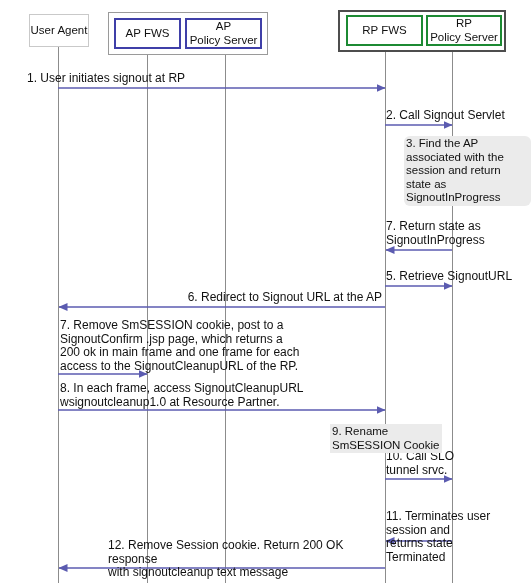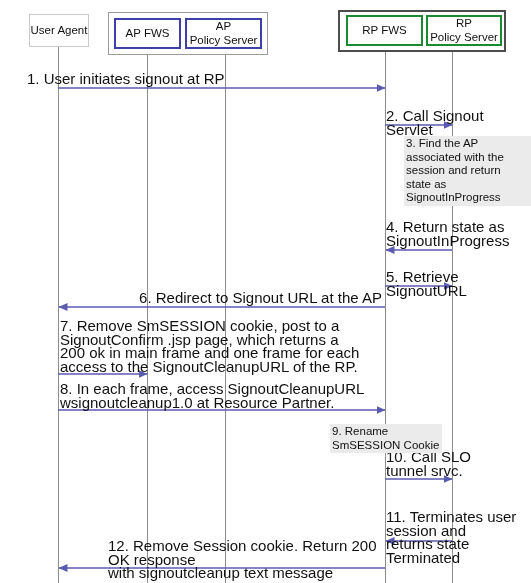--- a/index.html
+++ b/index.html
@@ -48,21 +48,21 @@
     font-size: 11.5px;
     color: #111111;
   }
   .actor-box.plain   { border: 1px solid #c9c9c9; }
   .actor-box.apcolor { border: 2px solid #3f3fa8; }
   .actor-box.rpcolor { border: 2px solid #1c8a33; }
 
   
   .msg-label {
     position: absolute;
-    font-size: 15px;
+    font-size: 12px;
     line-height: 13.6px;
     color: #111111;
     white-space: pre-line;
   }
   .msg-label.align-right { text-align: right; }
   .msg-label.align-left  { text-align: left; }
 
   .note-label {
     position: absolute;
     font-size: 11.5px;
@@ -134,21 +134,21 @@
 
   <div class="actor-box rpcolor" style="left:426px; top:15px; width:76px; height:31px; white-space:pre-line;">
     <span>RP
 Policy Server</span>
   </div>
 
   <div class="msg-label align-left" style="left:27px; top:72px; width:300px;">1. User initiates signout at RP</div>
 
   <div class="msg-label align-left" style="left:386px; top:109px; width:145px;">2. Call Signout Servlet</div>
 
-  <div class="msg-label align-left" style="left:386px; top:220px; width:145px;">4. Return state as
+  <div class="msg-label align-left" style="left:386px; top:220px; width:145px;">7. Return state as
     SignoutInProgress</div>
 
   <div class="msg-label align-left" style="left:386px; top:270px; width:145px;">5. Retrieve SignoutURL</div>
 
   <div class="msg-label align-right" style="left:75px; top:291px; width:307px;">6. Redirect to Signout URL at the AP</div>
 
   <div class="msg-label align-left" style="left:60px; top:319px; width:300px;">7. Remove SmSESSION cookie, post to a
     SignoutConfirm .jsp page, which returns a
     200 ok in main frame and one frame for each
     access to the SignoutCleanupURL of the RP.</div>
@@ -160,21 +160,21 @@
       tunnel srvc.</div>
 
   <div class="msg-label align-left" style="left:386px; top:486px; width:145px;margin-top:24px;">11. Terminates user
       session and
       returns state
       Terminated</div>
 
   <div class="msg-label align-left" style="left:108px; top:539px; width:280px;">12. Remove Session cookie. Return 200 OK response
       with signoutcleanup text message</div>
 
-  <div class="note-label" style="left:404px; top:136px; width:127px;">3. Find the AP
+  <div class="note-label" style="left:404px; top:136px; width:127px;border-radius:6px;">3. Find the AP
     associated with the
     session and return
     state as
     SignoutInProgress</div>
 
   <div class="note-label" style="left:330px; top:418px; width:112px;margin-top:6px;">9. Rename
     SmSESSION Cookie</div>
 
 </div>
 

